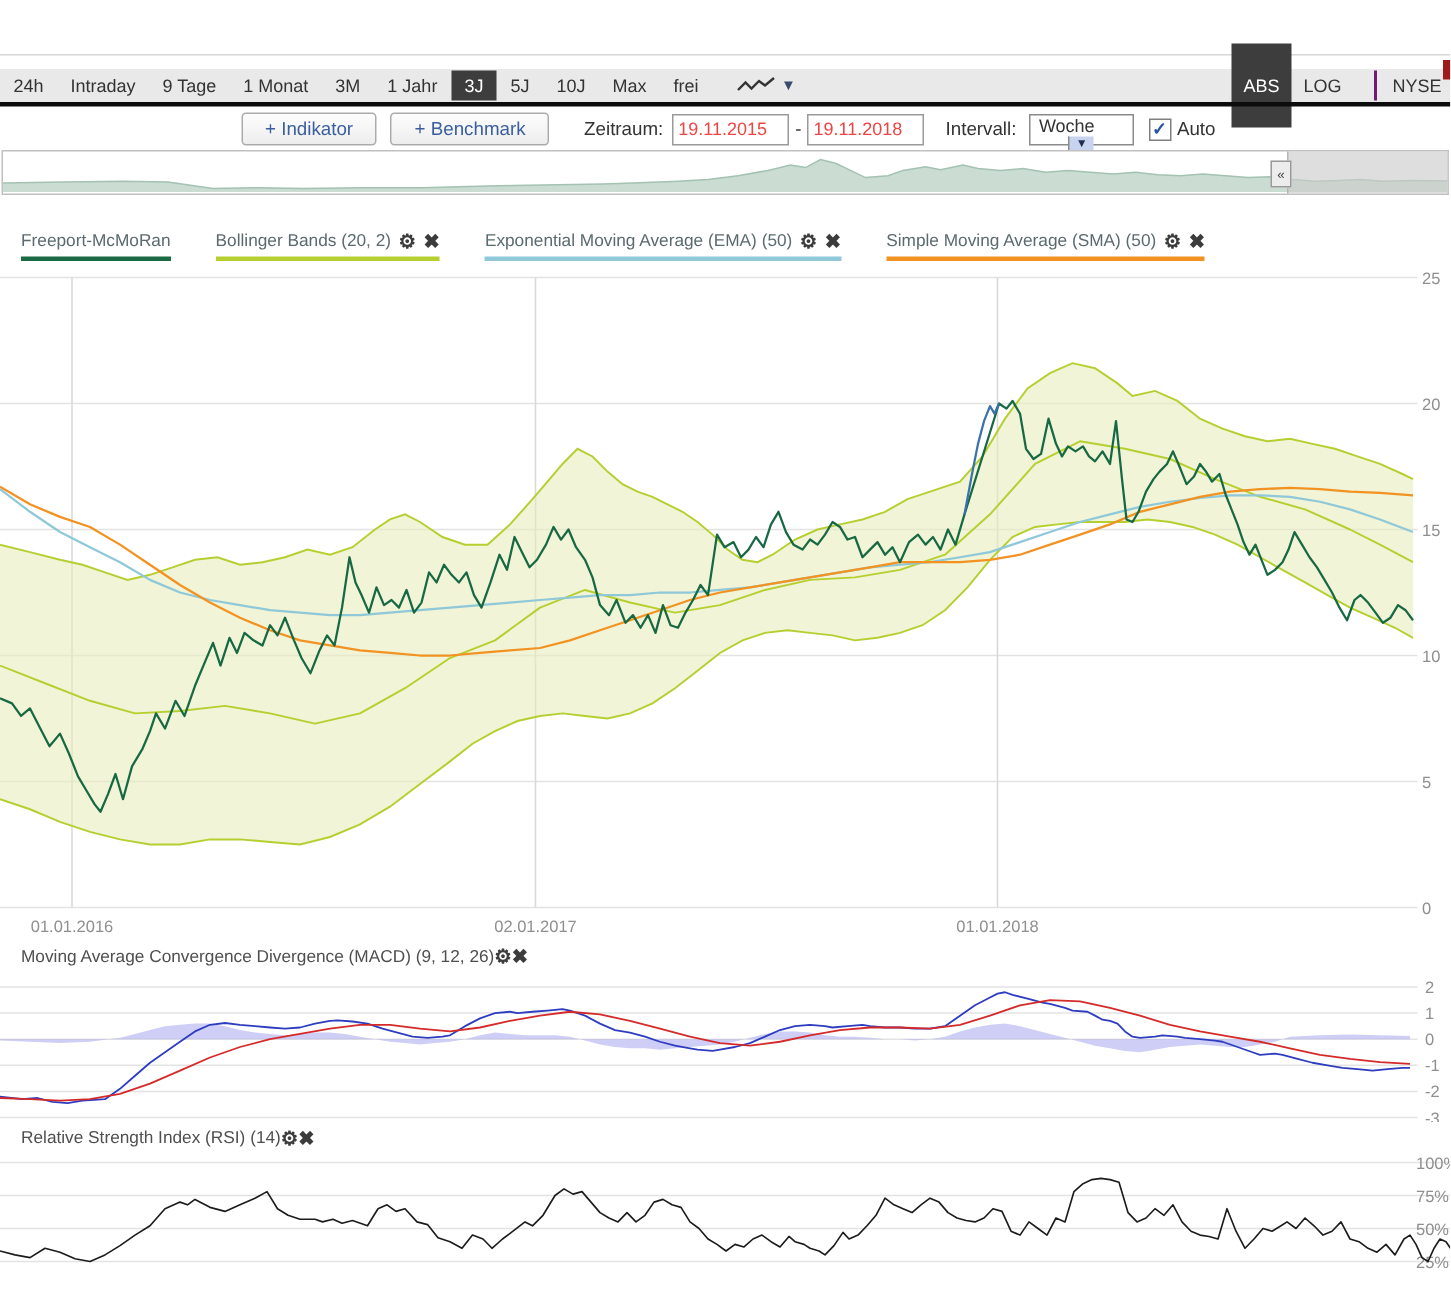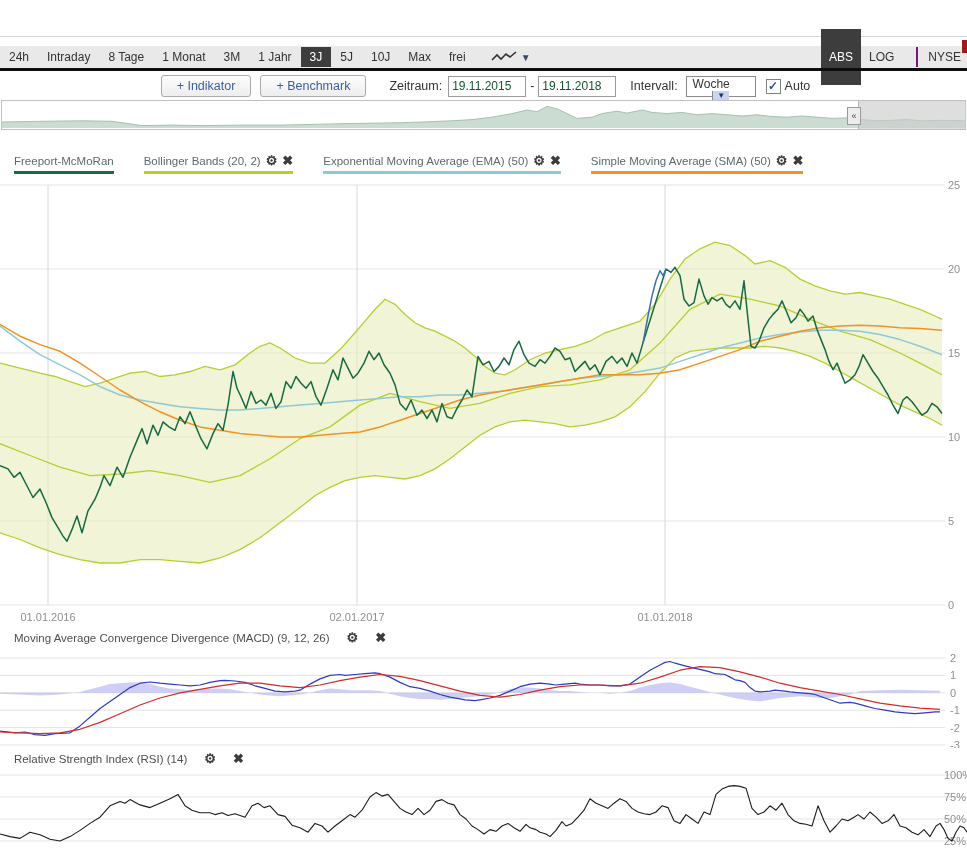--- a/index.html
+++ b/index.html
@@ -19,54 +19,54 @@
   .tab-spacer{flex:1;}
   .scalebtn{padding:21px 8px;cursor:pointer;}
   .scalebtn.on{background:#3d3d3d;color:#fff;}
   .exchange{margin-left:14px;padding:3px 6px 3px 10px;border-left:2px solid #701a75;}
   .red-sliver{right:0;top:40px;width:5px;height:13px;background:#9e1b1b;}
   
   .toolbar{left:8px;top:74px;width:955px;height:24px;display:flex;align-items:center;font-size:12.5px;color:#333;justify-content:center;}
   .btn{border:1px solid #ababab;border-radius:3px;background:linear-gradient(#fdfdfd,#ededed);
        color:#3b5e9e;font-size:12.5px;padding:3px 15px;margin-right:9px;cursor:pointer;}
   .lbl{margin:0 6px 0 14px;}
-  .datebox{width:70px;height:17px;border:1px solid #9a9a9a;font-size:12px;color:#14532d;
+  .datebox{width:70px;height:17px;border:1px solid #9a9a9a;font-size:12px;color:#ef4444;
            font-family:"Liberation Sans",sans-serif;padding:1px 3px;}
   .dash{margin:0 4px;}
   .select{display:flex;align-items:center;border:1px solid #8a8a8a;background:#fff;height:19px;margin-left:2px;cursor:pointer;flex-direction:column;}
   .select .val{font-size:12px;padding:0 6px;width:56px;}
   .select .dd{width:16px;height:17px;background:#c7d3ef;border-left:1px solid #8a8a8a;
               display:flex;align-items:center;justify-content:center;font-size:8px;color:#1f2d50;}
   .checkbox{width:13px;height:13px;border:1px solid #808080;background:#fff;margin:0 4px 0 10px;
             display:flex;align-items:center;justify-content:center;font-size:12px;font-weight:bold;color:#2a52a0;cursor:pointer;}
   
   .overview{left:1px;top:100px;width:963px;height:28px;border:1px solid #c0c0c0;background:#fff;}
   .ov-unselected{position:absolute;left:856px;top:0;width:107px;height:28px;background:rgba(205,205,205,0.65);border-left:1px solid #b5b5b5;}
   .ov-handle{position:absolute;left:845px;top:6px;width:12px;height:16px;background:#ececec;border:1px solid #9a9a9a;
              font-size:9px;color:#444;display:flex;align-items:center;justify-content:center;cursor:ew-resize;}
   
   .legend{left:14px;top:154px;width:945px;display:flex;align-items:flex-end;font-size:11.5px;color:#5b6a6e;}
   .leg-item{display:flex;align-items:center;gap:5px;margin-right:30px;padding-bottom:4px;border-bottom:3px solid transparent;}
   .leg-ico{color:#3c3c3c;font-size:13px;font-weight:bold;cursor:pointer;line-height:1;}
   
-  .panel-title{left:14px;font-size:11.5px;color:#4f4f4f;display:flex;align-items:center;gap:17px;}
+  .panel-title{left:14px;font-size:11.5px;color:#4f4f4f;display:flex;align-items:center;gap:0;}
   svg{display:block;}
   svg text{font-family:"Liberation Sans",sans-serif;}
 </style>
 </head>
 <body>
 
 <div class="page">
 
   <div class="abs title-divider"></div>
 
   <div class="abs tabbar">
     <span class="tab">24h</span>
     <span class="tab">Intraday</span>
-    <span class="tab">8 Tage</span>
+    <span class="tab">9 Tage</span>
     <span class="tab">1 Monat</span>
     <span class="tab">3M</span>
     <span class="tab">1 Jahr</span>
     <span class="tab on">3J</span>
     <span class="tab">5J</span>
     <span class="tab">10J</span>
     <span class="tab">Max</span>
     <span class="tab">frei</span>
     <span class="charttype">
       <svg width="26" height="12" viewBox="0 0 26 12">

